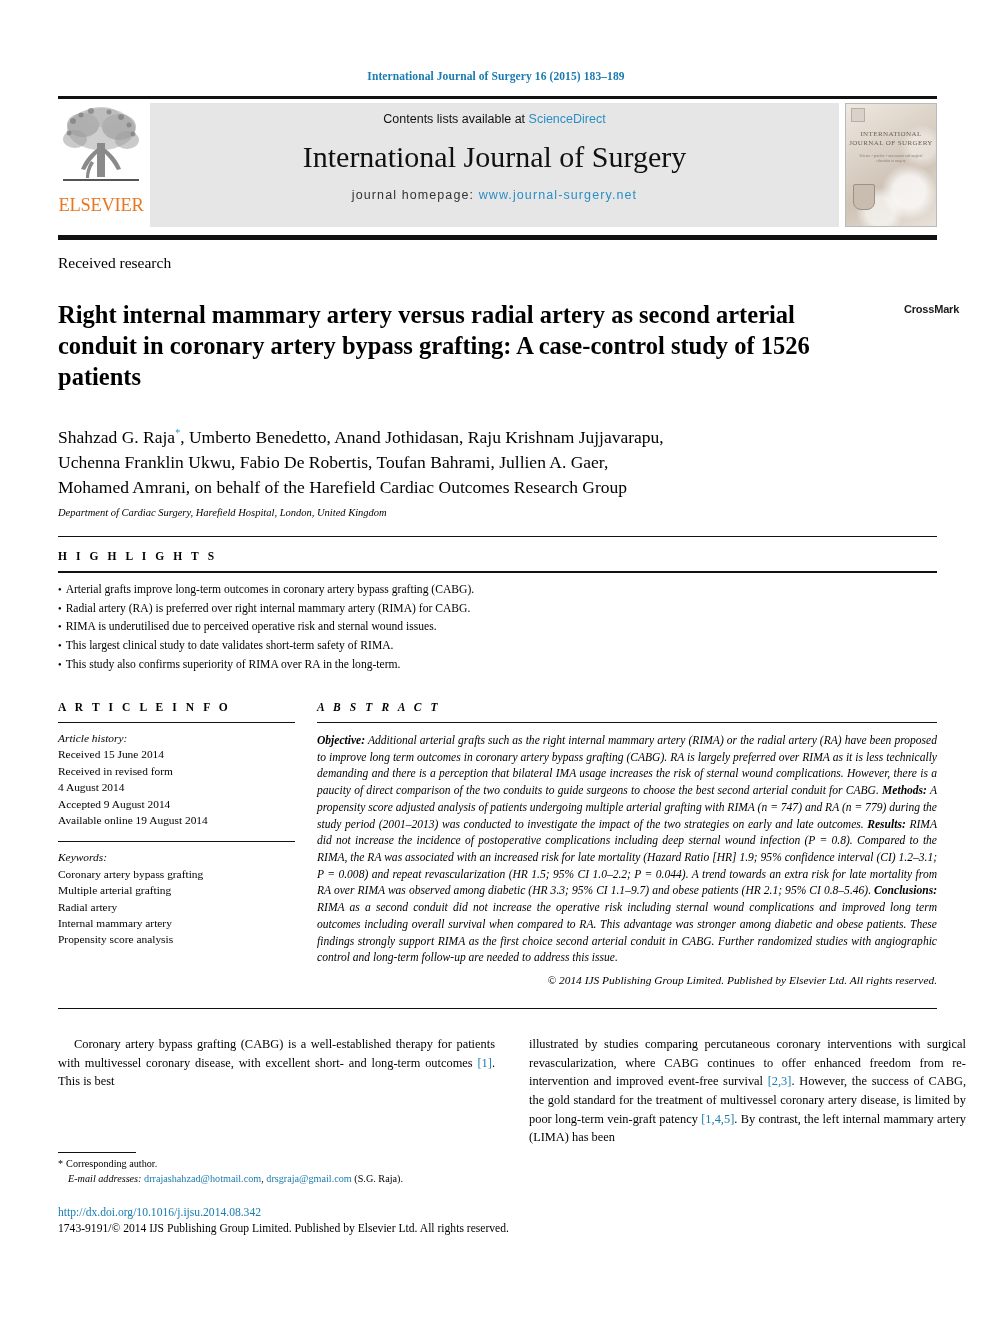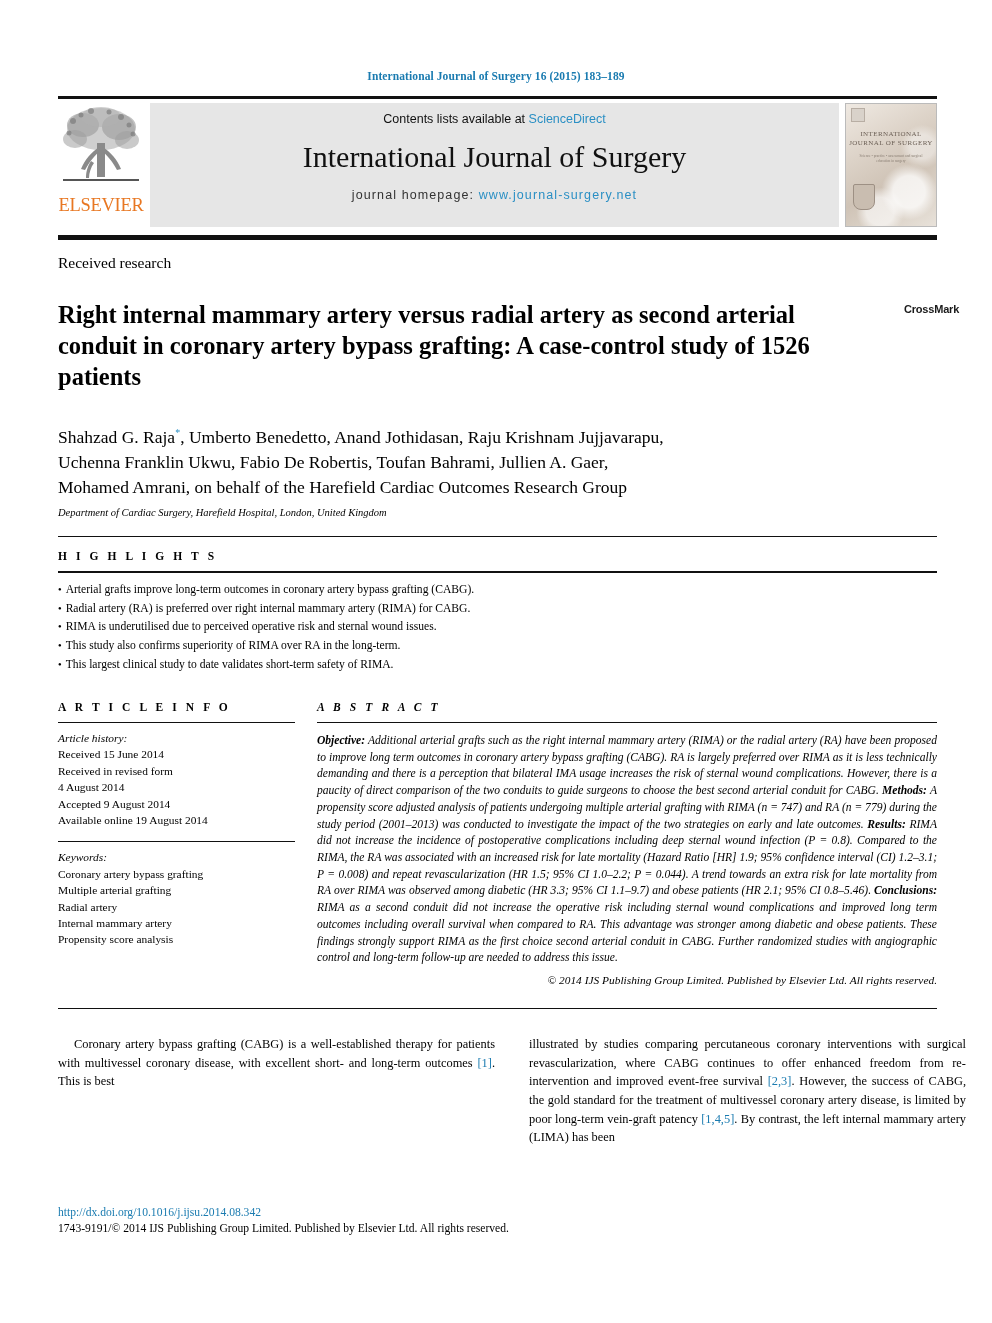--- a/index.html
+++ b/index.html
@@ -425,22 +425,22 @@
   </div>
   <div class="affiliation">Department of Cardiac Surgery, Harefield Hospital, London, United Kingdom</div>
 
   <div class="section-rule-top"></div>
   <div class="highlights-head">H I G H L I G H T S</div>
   <div class="highlights-rule"></div>
   <ul class="highlights-list">
     <li>Arterial grafts improve long-term outcomes in coronary artery bypass grafting (CABG).</li>
     <li>Radial artery (RA) is preferred over right internal mammary artery (RIMA) for CABG.</li>
     <li>RIMA is underutilised due to perceived operative risk and sternal wound issues.</li>
+    <li>This largest clinical study to date validates short-term safety of RIMA.</li>
     <li>This study also confirms superiority of RIMA over RA in the long-term.</li>
-    <li>This largest clinical study to date validates short-term safety of RIMA.</li>
   </ul>
 
   <div class="info-abstract">
 
     <div class="col-info">
       <div class="sec-label">A R T I C L E   I N F O</div>
       <div class="sec-underline"></div>
       <div class="info-block">
         <div class="ital">Article history:</div>
         <div>Received 15 June 2014</div>
@@ -472,19 +472,24 @@
 
   <div class="body-cols">
     <div class="bcol">
       <p><span>Coronary artery bypass grafting (CABG) is a well-established therapy for patients with multivessel coronary disease, with excellent short- and long-term outcomes </span><span class="ref">[1]</span><span>. This is best</span></p>
     </div>
     <div class="bcol">
       <p class="noindent"><span>illustrated by studies comparing percutaneous coronary interventions with surgical revascularization, where CABG continues to offer enhanced freedom from re-intervention and improved event-free survival </span><span class="ref">[2,3]</span><span>. However, the success of CABG, the gold standard for the treatment of multivessel coronary artery disease, is limited by poor long-term vein-graft patency </span><span class="ref">[1,4,5]</span><span>. By contrast, the left internal mammary artery (LIMA) has been</span></p>
     </div>
   </div>
 
+  <div class="footnote">
+    <div class="fn-rule"></div>
+    <div><span class="star">*</span><span>Corresponding author.</span></div>
+    <div style="padding-left:10px"><span class="em-label">E-mail addresses:</span> <span class="mail">drrajashahzad@hotmail.com</span><span>, </span><span class="mail">drsgraja@gmail.com</span><span> (S.G. Raja).</span></div>
+  </div>
 
   <div class="bottom-block">
     <div class="doi">http://dx.doi.org/10.1016/j.ijsu.2014.08.342</div>
     <div class="issn">1743-9191/© 2014 IJS Publishing Group Limited. Published by Elsevier Ltd. All rights reserved.</div>
   </div>
 
 </div>
 
 </body></html>

